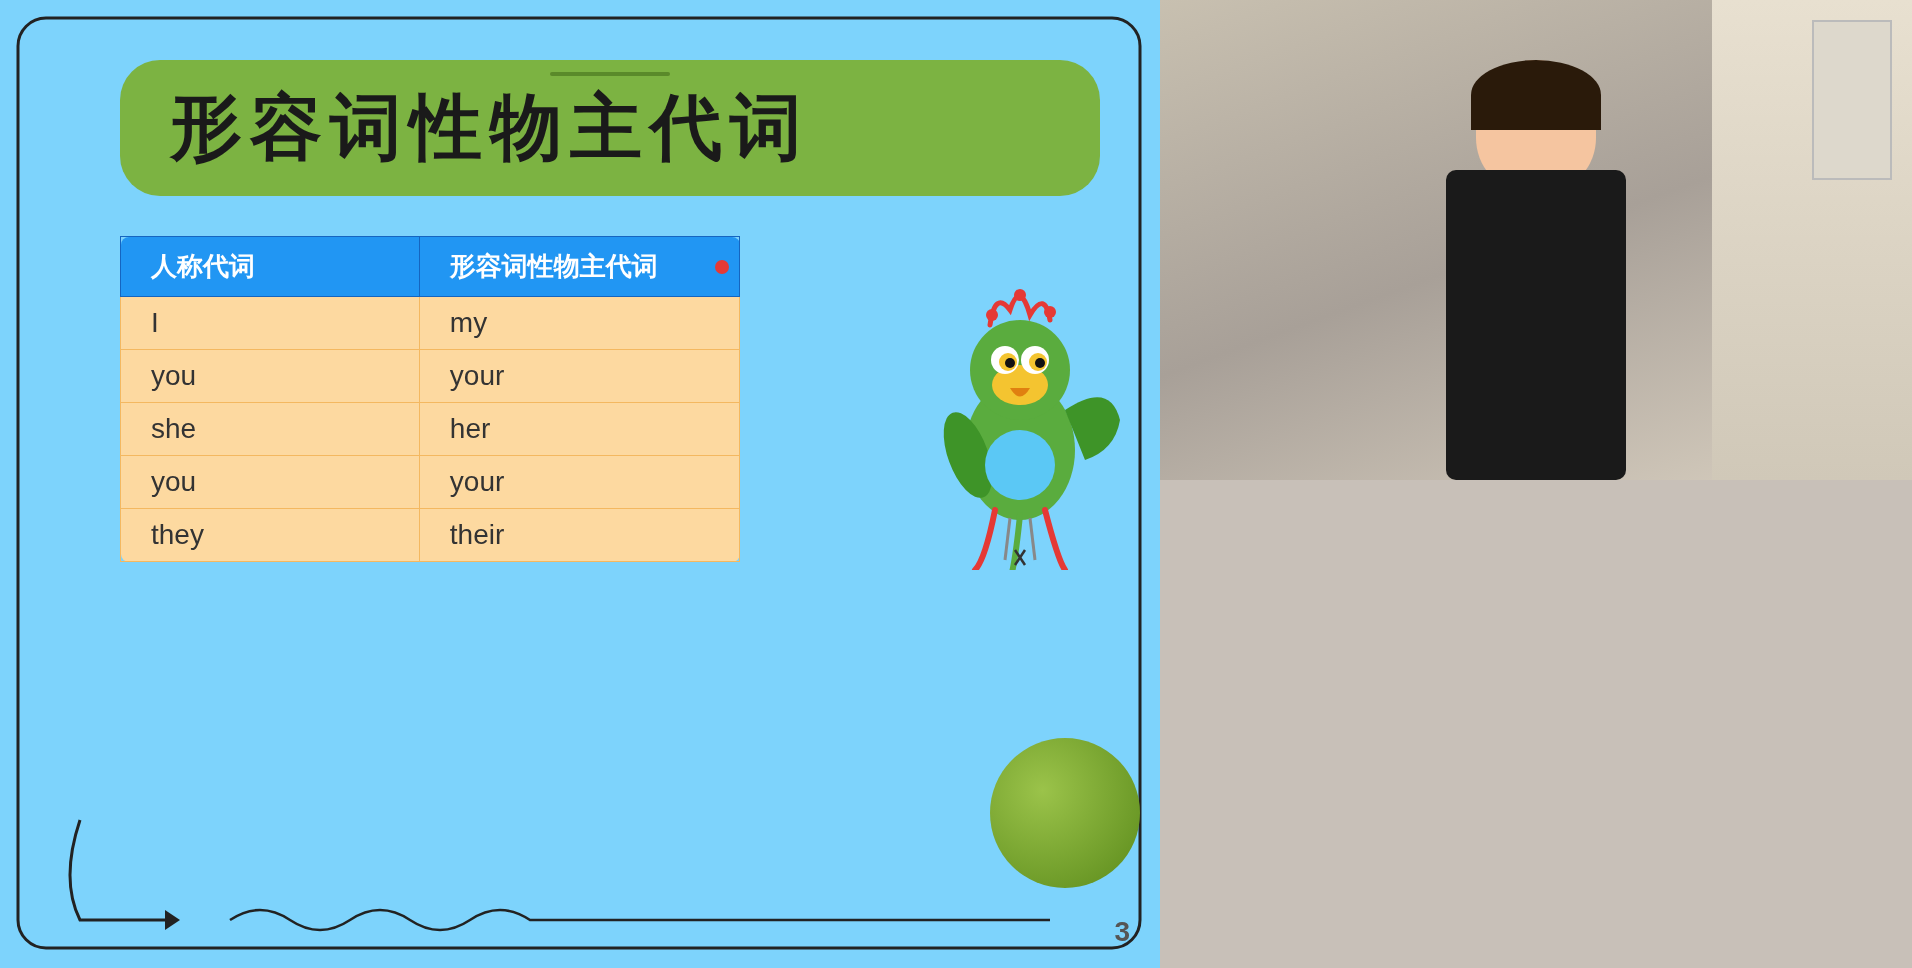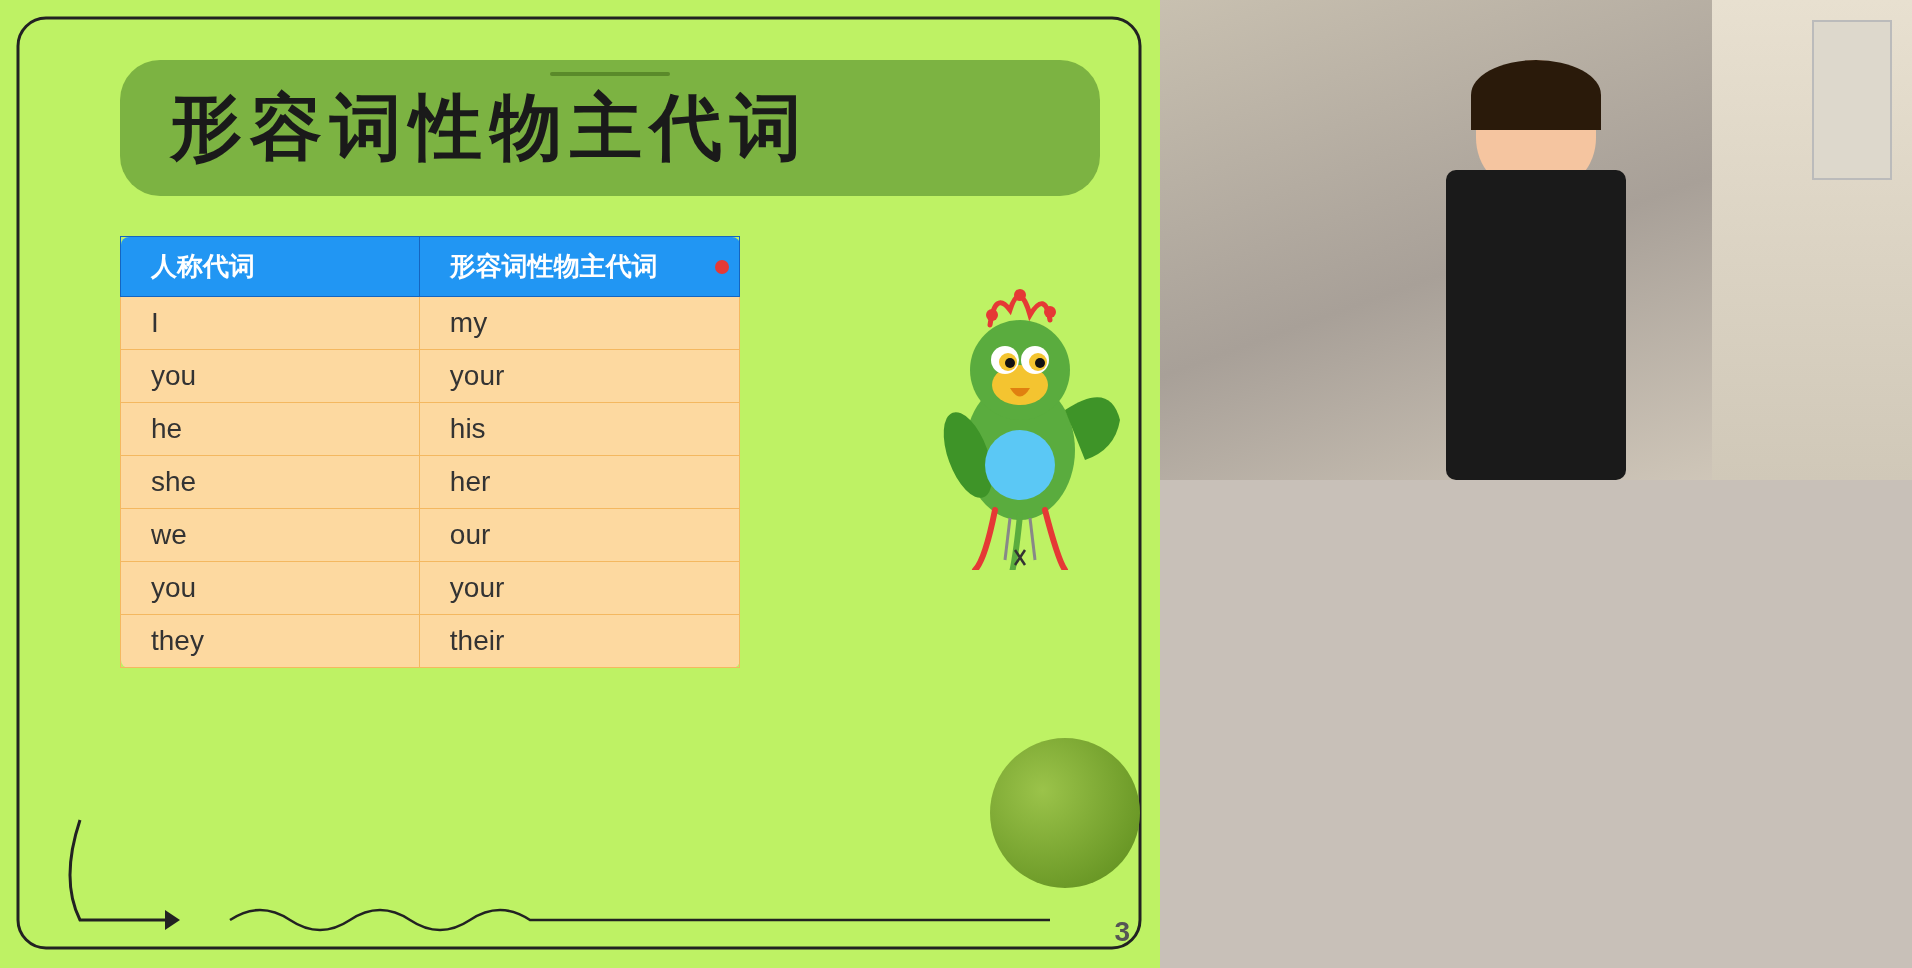--- a/index.html
+++ b/index.html
@@ -12,21 +12,21 @@
       position: relative;
     }
 
     
     .slide-area {
       position: absolute;
       left: 0;
       top: 0;
       width: 1160px;
       height: 968px;
-      background: #bef264;
+      background: #7dd3fc;
       overflow: hidden;
     }
 
     
     .video-panel {
       position: absolute;
       right: 0;
       top: 0;
       width: 752px;
       height: 968px;
@@ -192,30 +192,22 @@
         <tbody id="table-body">
         <tr>
       <td>I</td>
       <td>my</td>
     </tr>
             <tr>
       <td>you</td>
       <td>your</td>
     </tr>
             <tr>
-      <td>he</td>
-      <td>his</td>
-    </tr>
-            <tr>
       <td>she</td>
       <td>her</td>
-    </tr>
-            <tr>
-      <td>we</td>
-      <td>our</td>
     </tr>
             <tr>
       <td>you</td>
       <td>your</td>
     </tr>
             <tr>
       <td>they</td>
       <td>their</td>
     </tr>
           </tbody>

